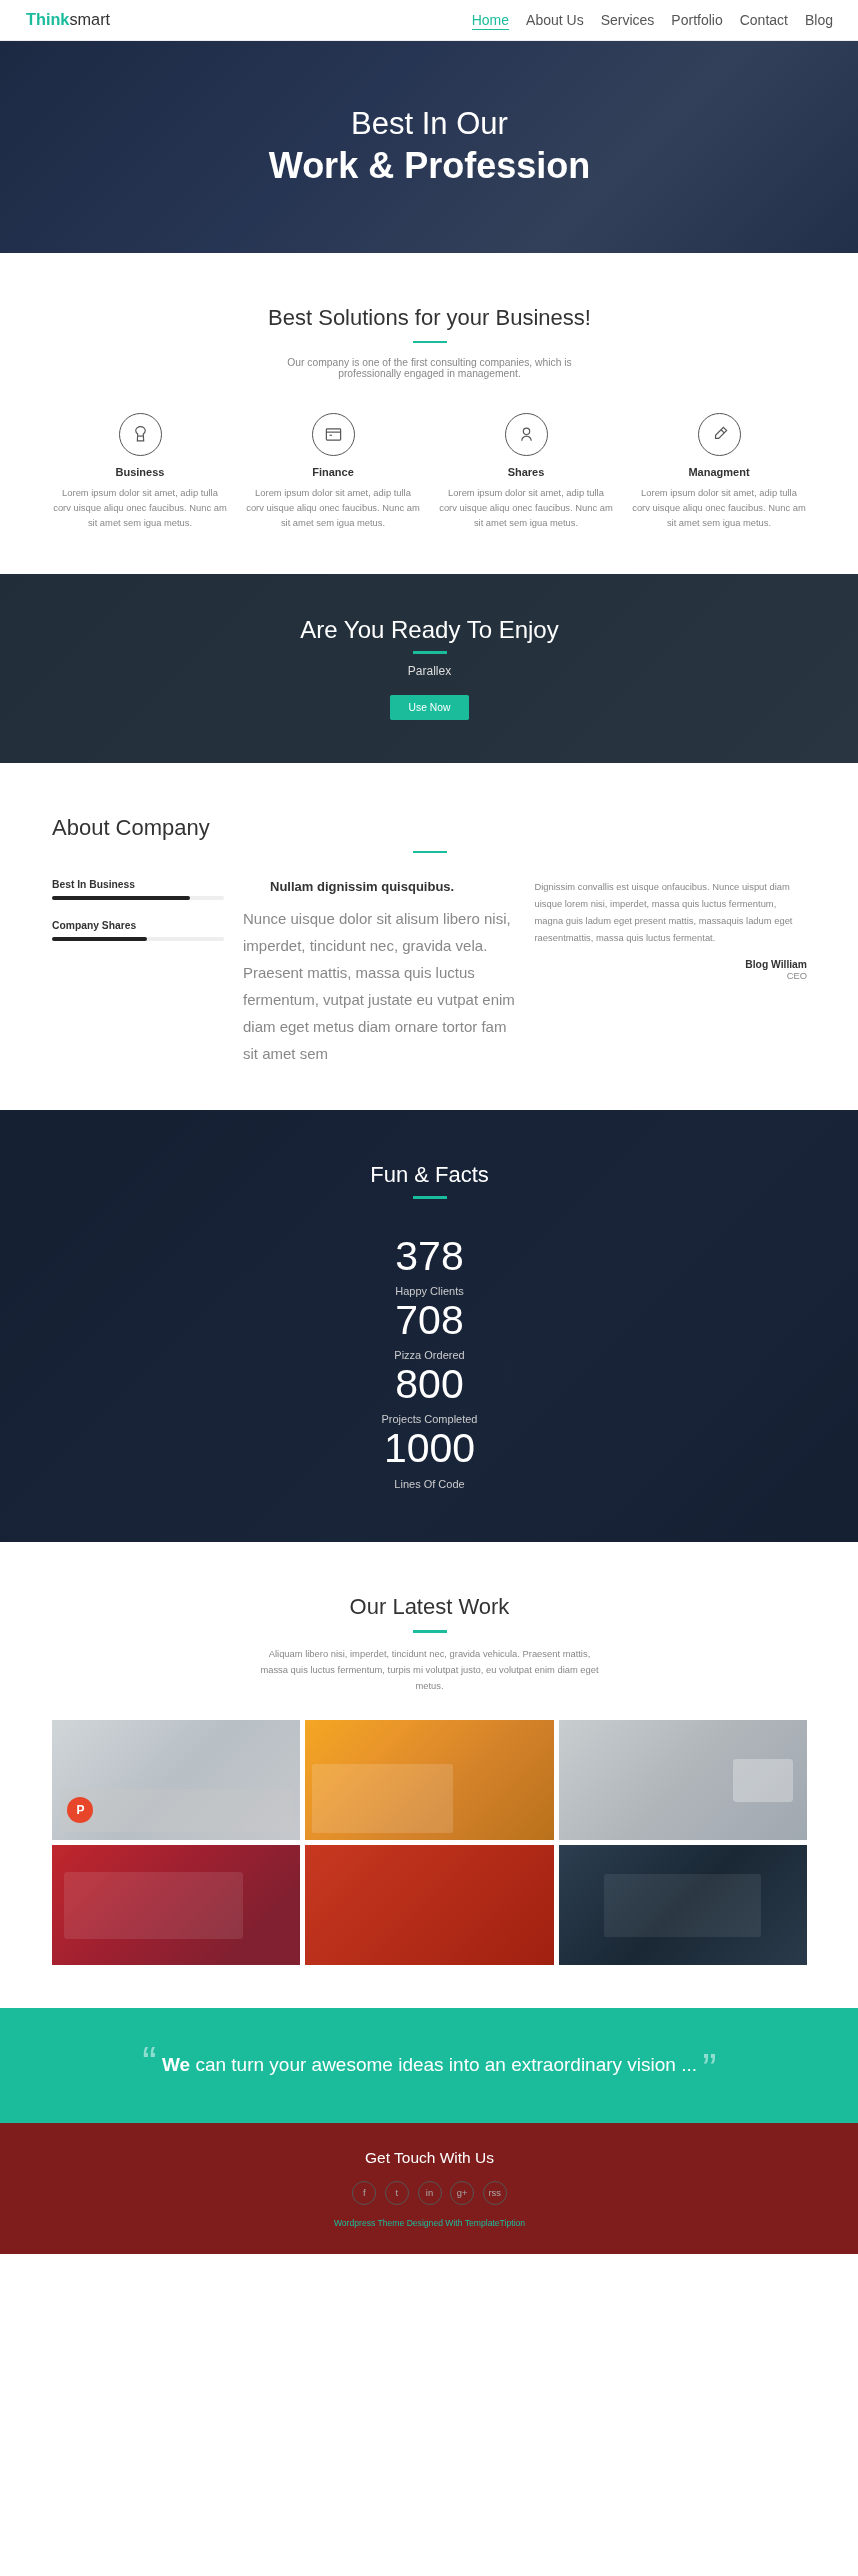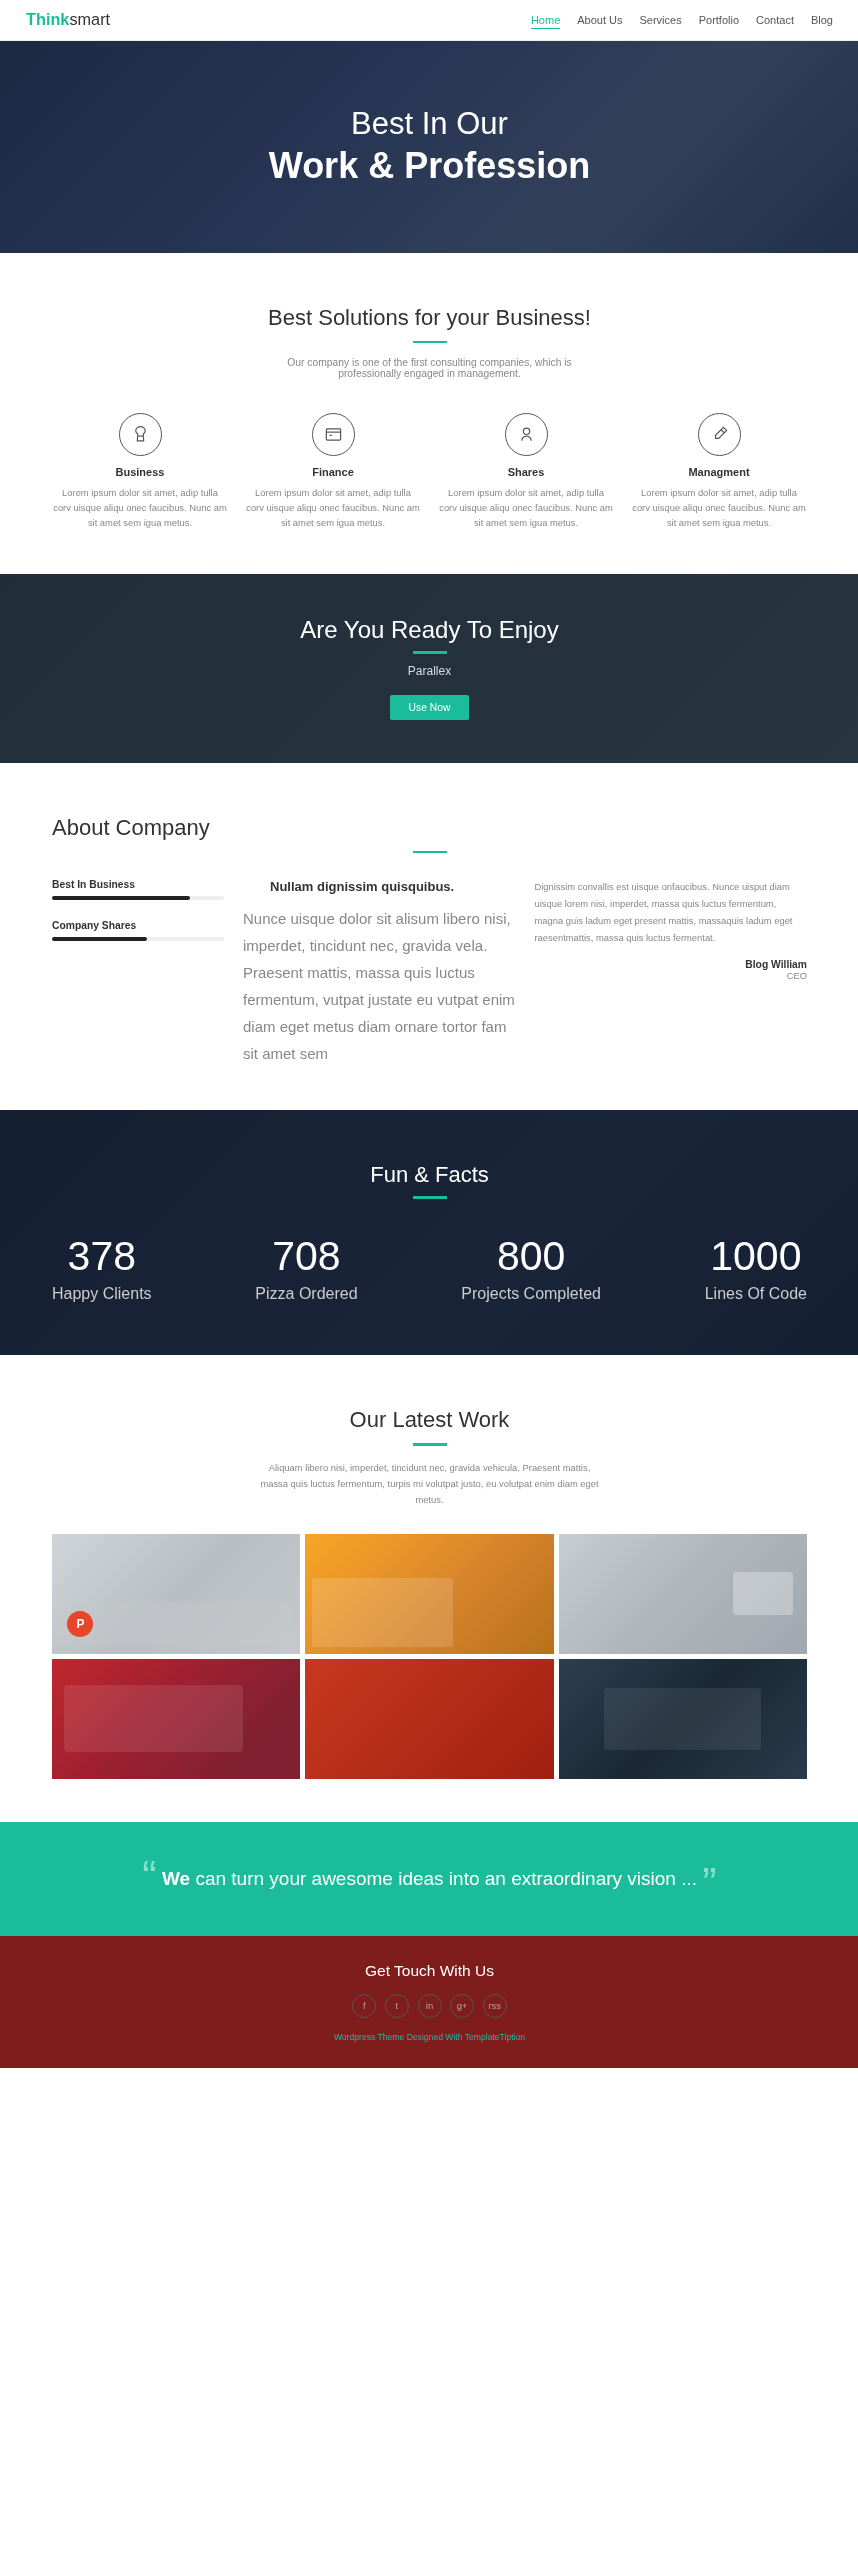--- a/index.html
+++ b/index.html
@@ -5,21 +5,21 @@
     * { margin: 0; padding: 0; box-sizing: border-box; }
     body { font-family: 'Arial', sans-serif; color: #333; width: 859px; }
 
     
     nav {
       display: flex; align-items: center; justify-content: space-between;
       padding: 10.3px 26px; background: #fff; border-bottom: 0.9px solid #eee;
       position: relative; z-index: 10;
     }
     .nav-links { display: flex; gap: 17px; list-style: none; }
-    .nav-links a { text-decoration: none; color: #555; font-size: 11px; }
+    .nav-links a { text-decoration: none; color: #555; font-size: 14px; }
     .nav-links a.active { color: #1abc9c; border-bottom: 1.7px solid #1abc9c; padding-bottom: 1.7px; }
 
     
     .hero {
       height: 212px;
       background: linear-gradient(rgba(20,30,60,0.65), rgba(20,30,60,0.65)),
                   linear-gradient(135deg, #2c3e50 0%, #4a6080 40%, #6a8090 70%, #3a5060 100%);
       display: flex; flex-direction: column; align-items: center; justify-content: center;
       color: #fff; text-align: center;
     }
@@ -72,24 +72,24 @@
 
     
     .facts {
       padding: 52px 52px;
       background: linear-gradient(rgba(20,30,50,0.8), rgba(20,30,50,0.8)),
                   linear-gradient(135deg, #1a2535 0%, #2c3e55 60%, #1a2535 100%);
       text-align: center; color: #fff;
     }
     .facts h2 { font-size: 22px; font-weight: 400; margin-bottom: 8.6px; }
     .facts .accent-line { width: 34px; height: 2.6px; background: #1abc9c; margin: 0 auto 34px; }
-    .facts-grid { display: flex; justify-content: space-between; }
+    .facts-grid { display: flex; justify-content: flex-end; flex-direction: column; }
     .fact-item { text-align: center; }
     .fact-item .number { font-size: 41px; font-weight: 300; color: #fff; }
-    .fact-item .label { font-size: 16px; color: #ccc; margin-top: 5.2px; }
+    .fact-item .label { font-size: 11px; color: #ccc; margin-top: 5.2px; }
 
     
     .work { padding: 52px 52px 43px; background: #fff; text-align: center; }
     .work h2 { font-size: 22px; font-weight: 400; color: #333; }
     .work .accent-line { width: 34px; height: 2.6px; background: #1abc9c; margin: 10.3px auto 13.7px; }
     .work p.sub { font-size: 9.4px; color: #888; max-width: 343px; margin: 0 auto 26px; line-height: 1.7; }
     .work-grid { display: grid; grid-template-columns: repeat(3, 1fr); gap: 5.2px; }
     .work-item { height: 120px; overflow: hidden; position: relative; }
     .work-img-1 { background: linear-gradient(135deg, #d0d5d8 0%, #b8bfc5 50%, #c5c8cc 100%); }
     .work-img-2 { background: linear-gradient(135deg, #f5a623 0%, #e8942a 30%, #d4822a 60%, #b8711a 100%); }

